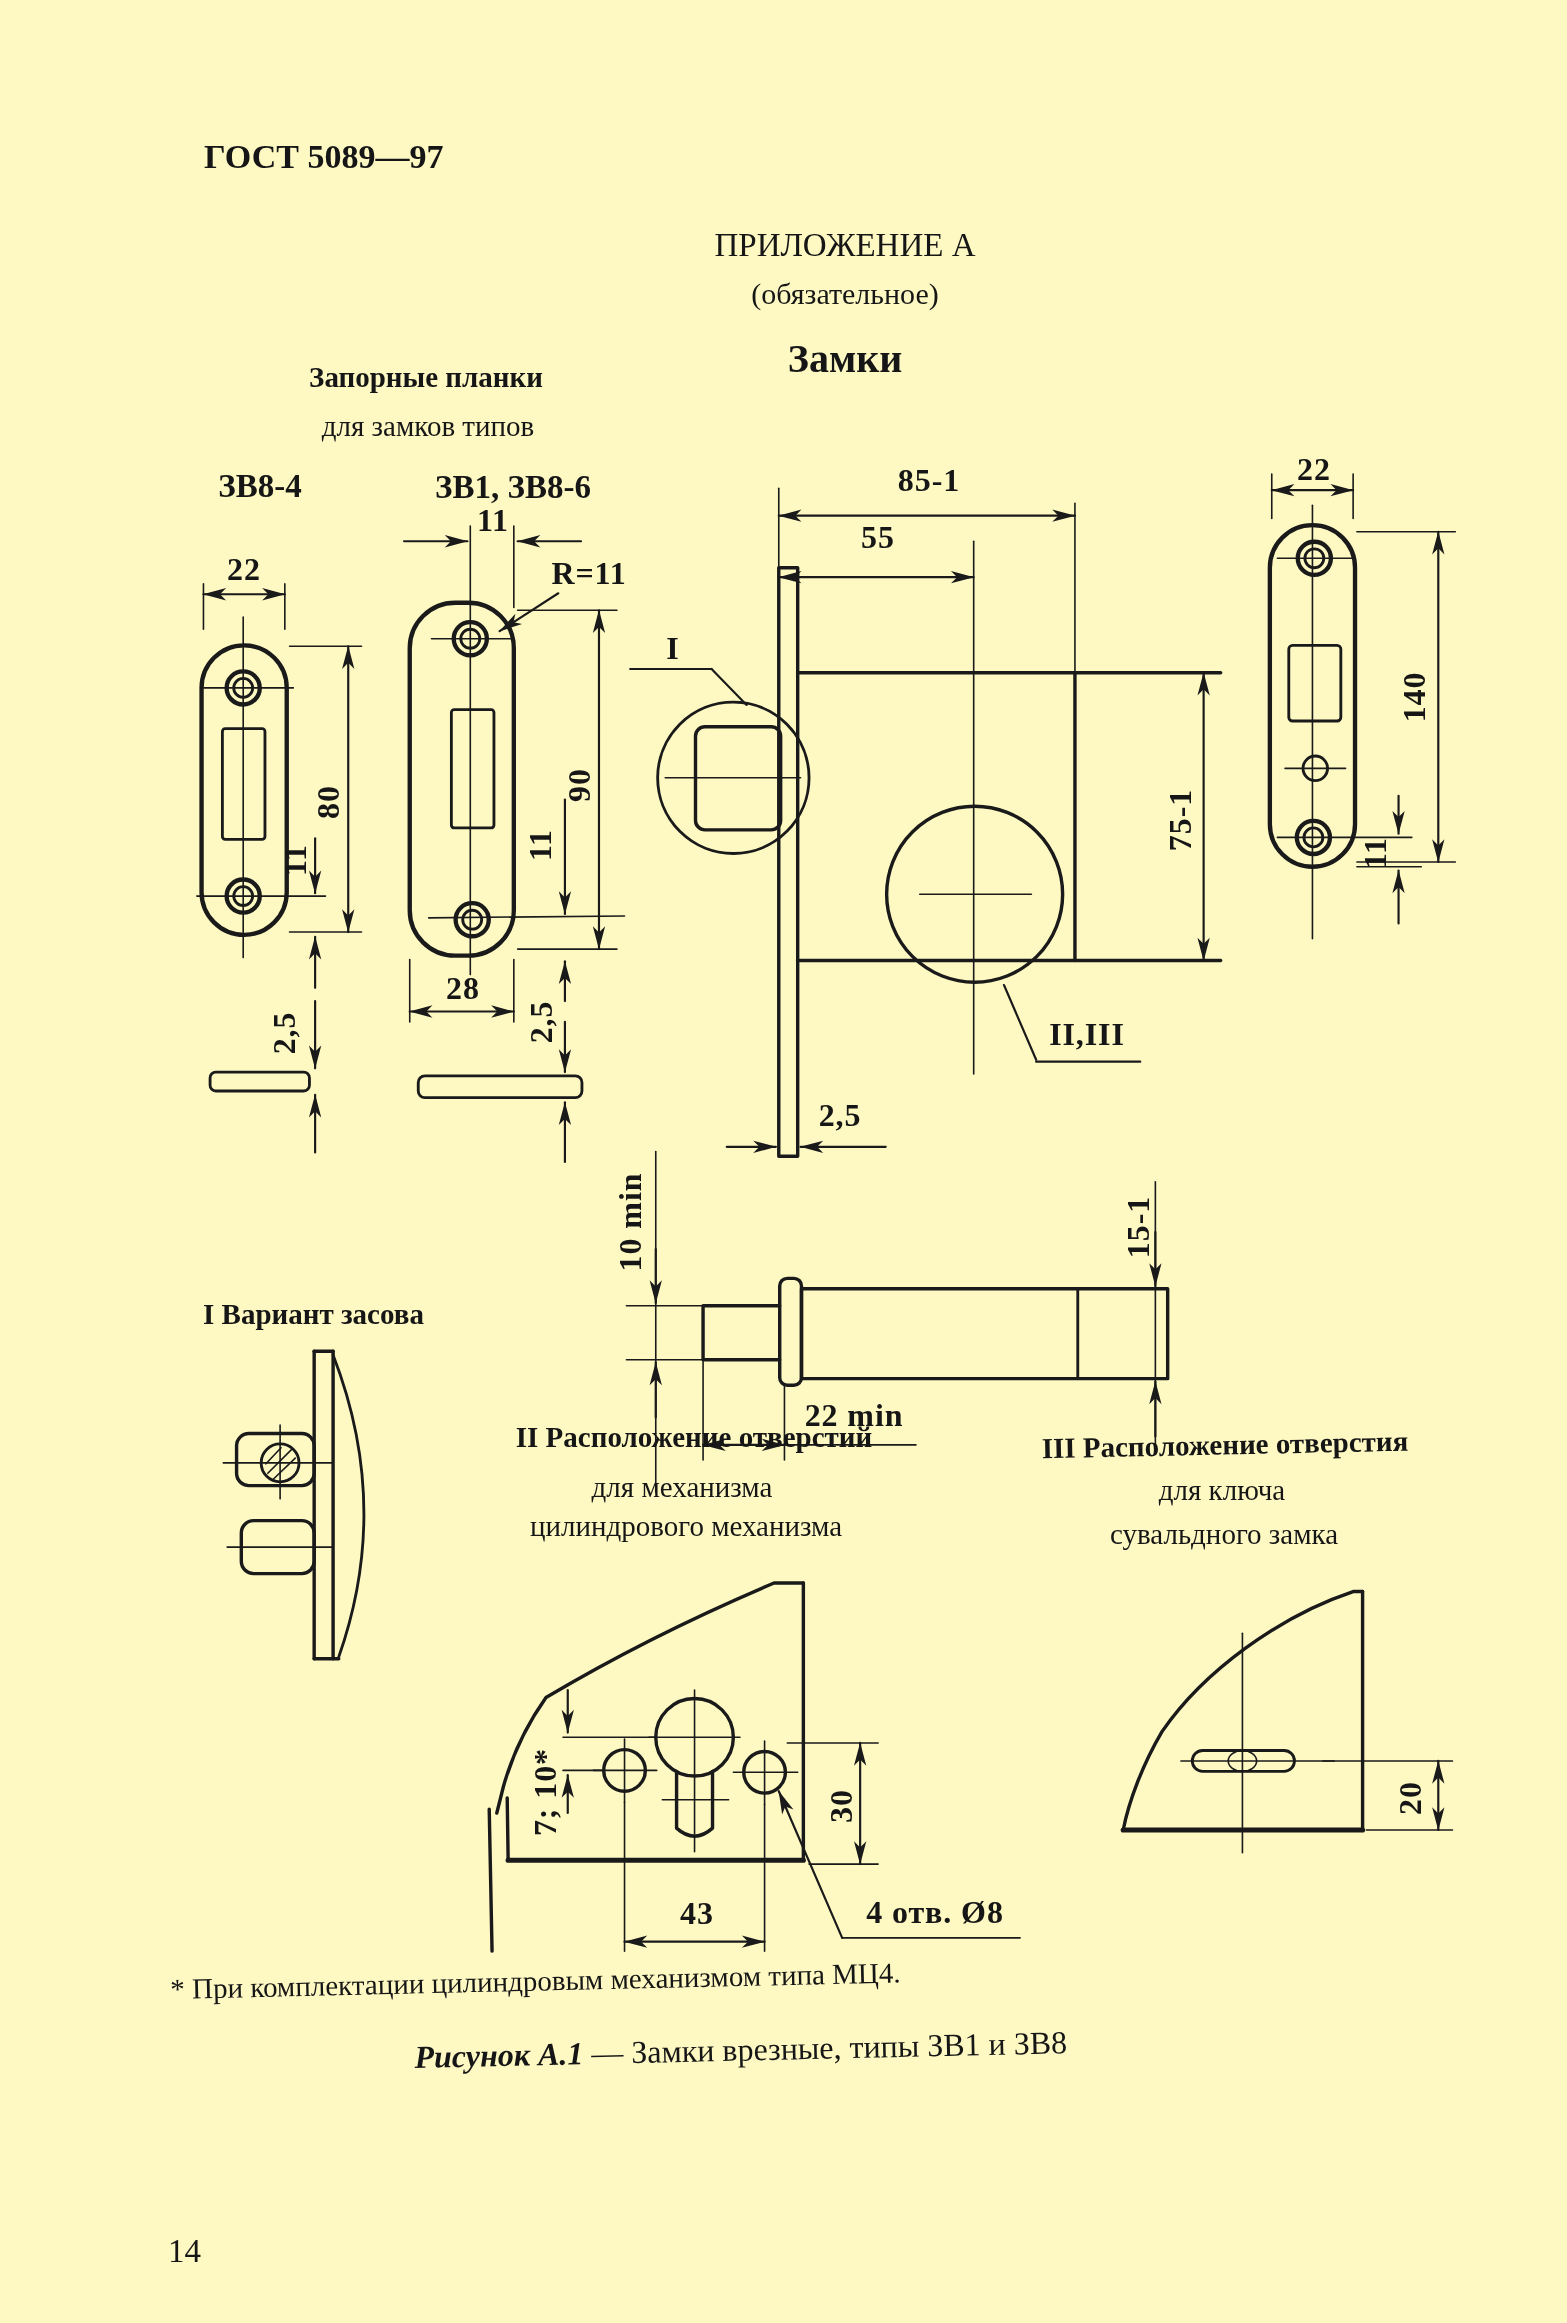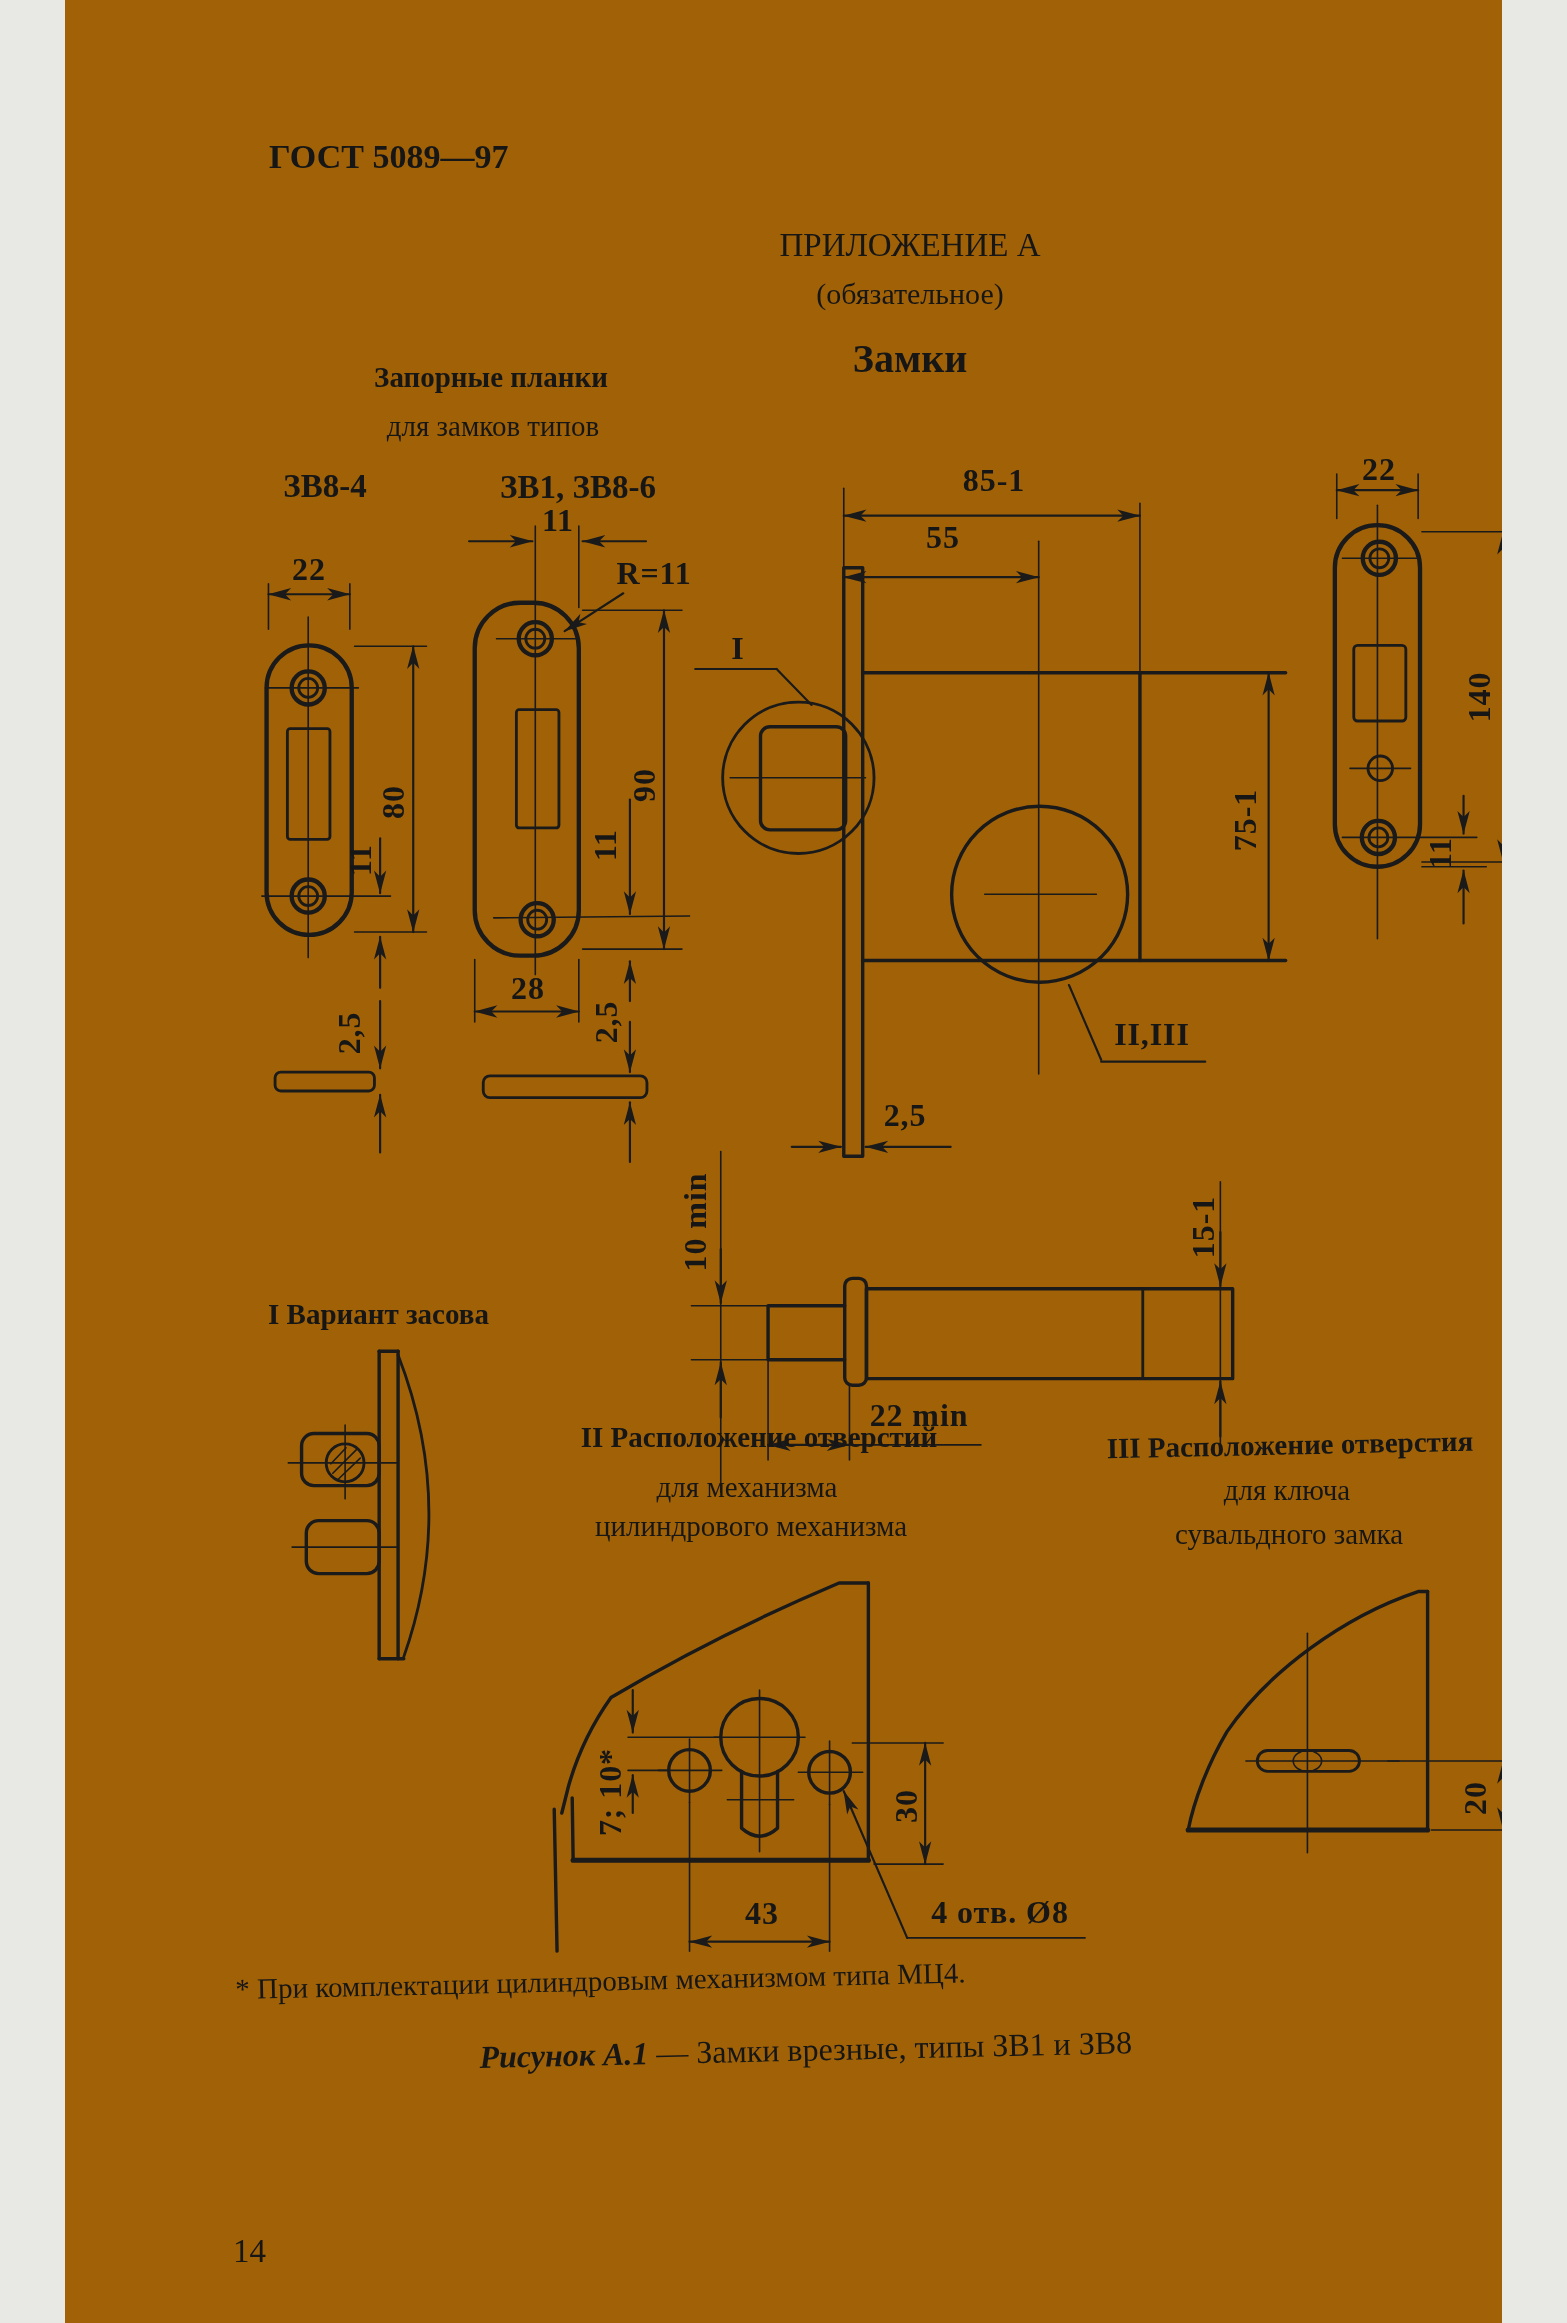--- a/index.html
+++ b/index.html
@@ -1,18 +1,18 @@
 <!DOCTYPE html>
 <html style="font-size:15px"><head>
 <meta charset="utf-8">
 <style>
   html,body{margin:0;padding:0;background:#e8e8e4;}
   .page{
-    position:relative;width:1437px;height:2323px;margin:0 auto;
-    background:#a16207;overflow:hidden;
+    position:relative;width:1567px;height:2323px;margin:0 auto;
+    background:#fef9c3;overflow:hidden;
     font-family:"Liberation Serif","DejaVu Serif",serif;color:#161616;
   }
   .art{position:absolute;left:0;top:0;}
   .art *{stroke:#1a1a1a;fill:none;stroke-linecap:round;stroke-linejoin:round;}
   .o  {stroke-width:4.6;}
   .o3 {stroke-width:3.6;}
   .o4 {stroke-width:5.4;}
   .m  {stroke-width:3;}
   .d  {stroke-width:2.3;}
   .t  {stroke-width:1.7;}

